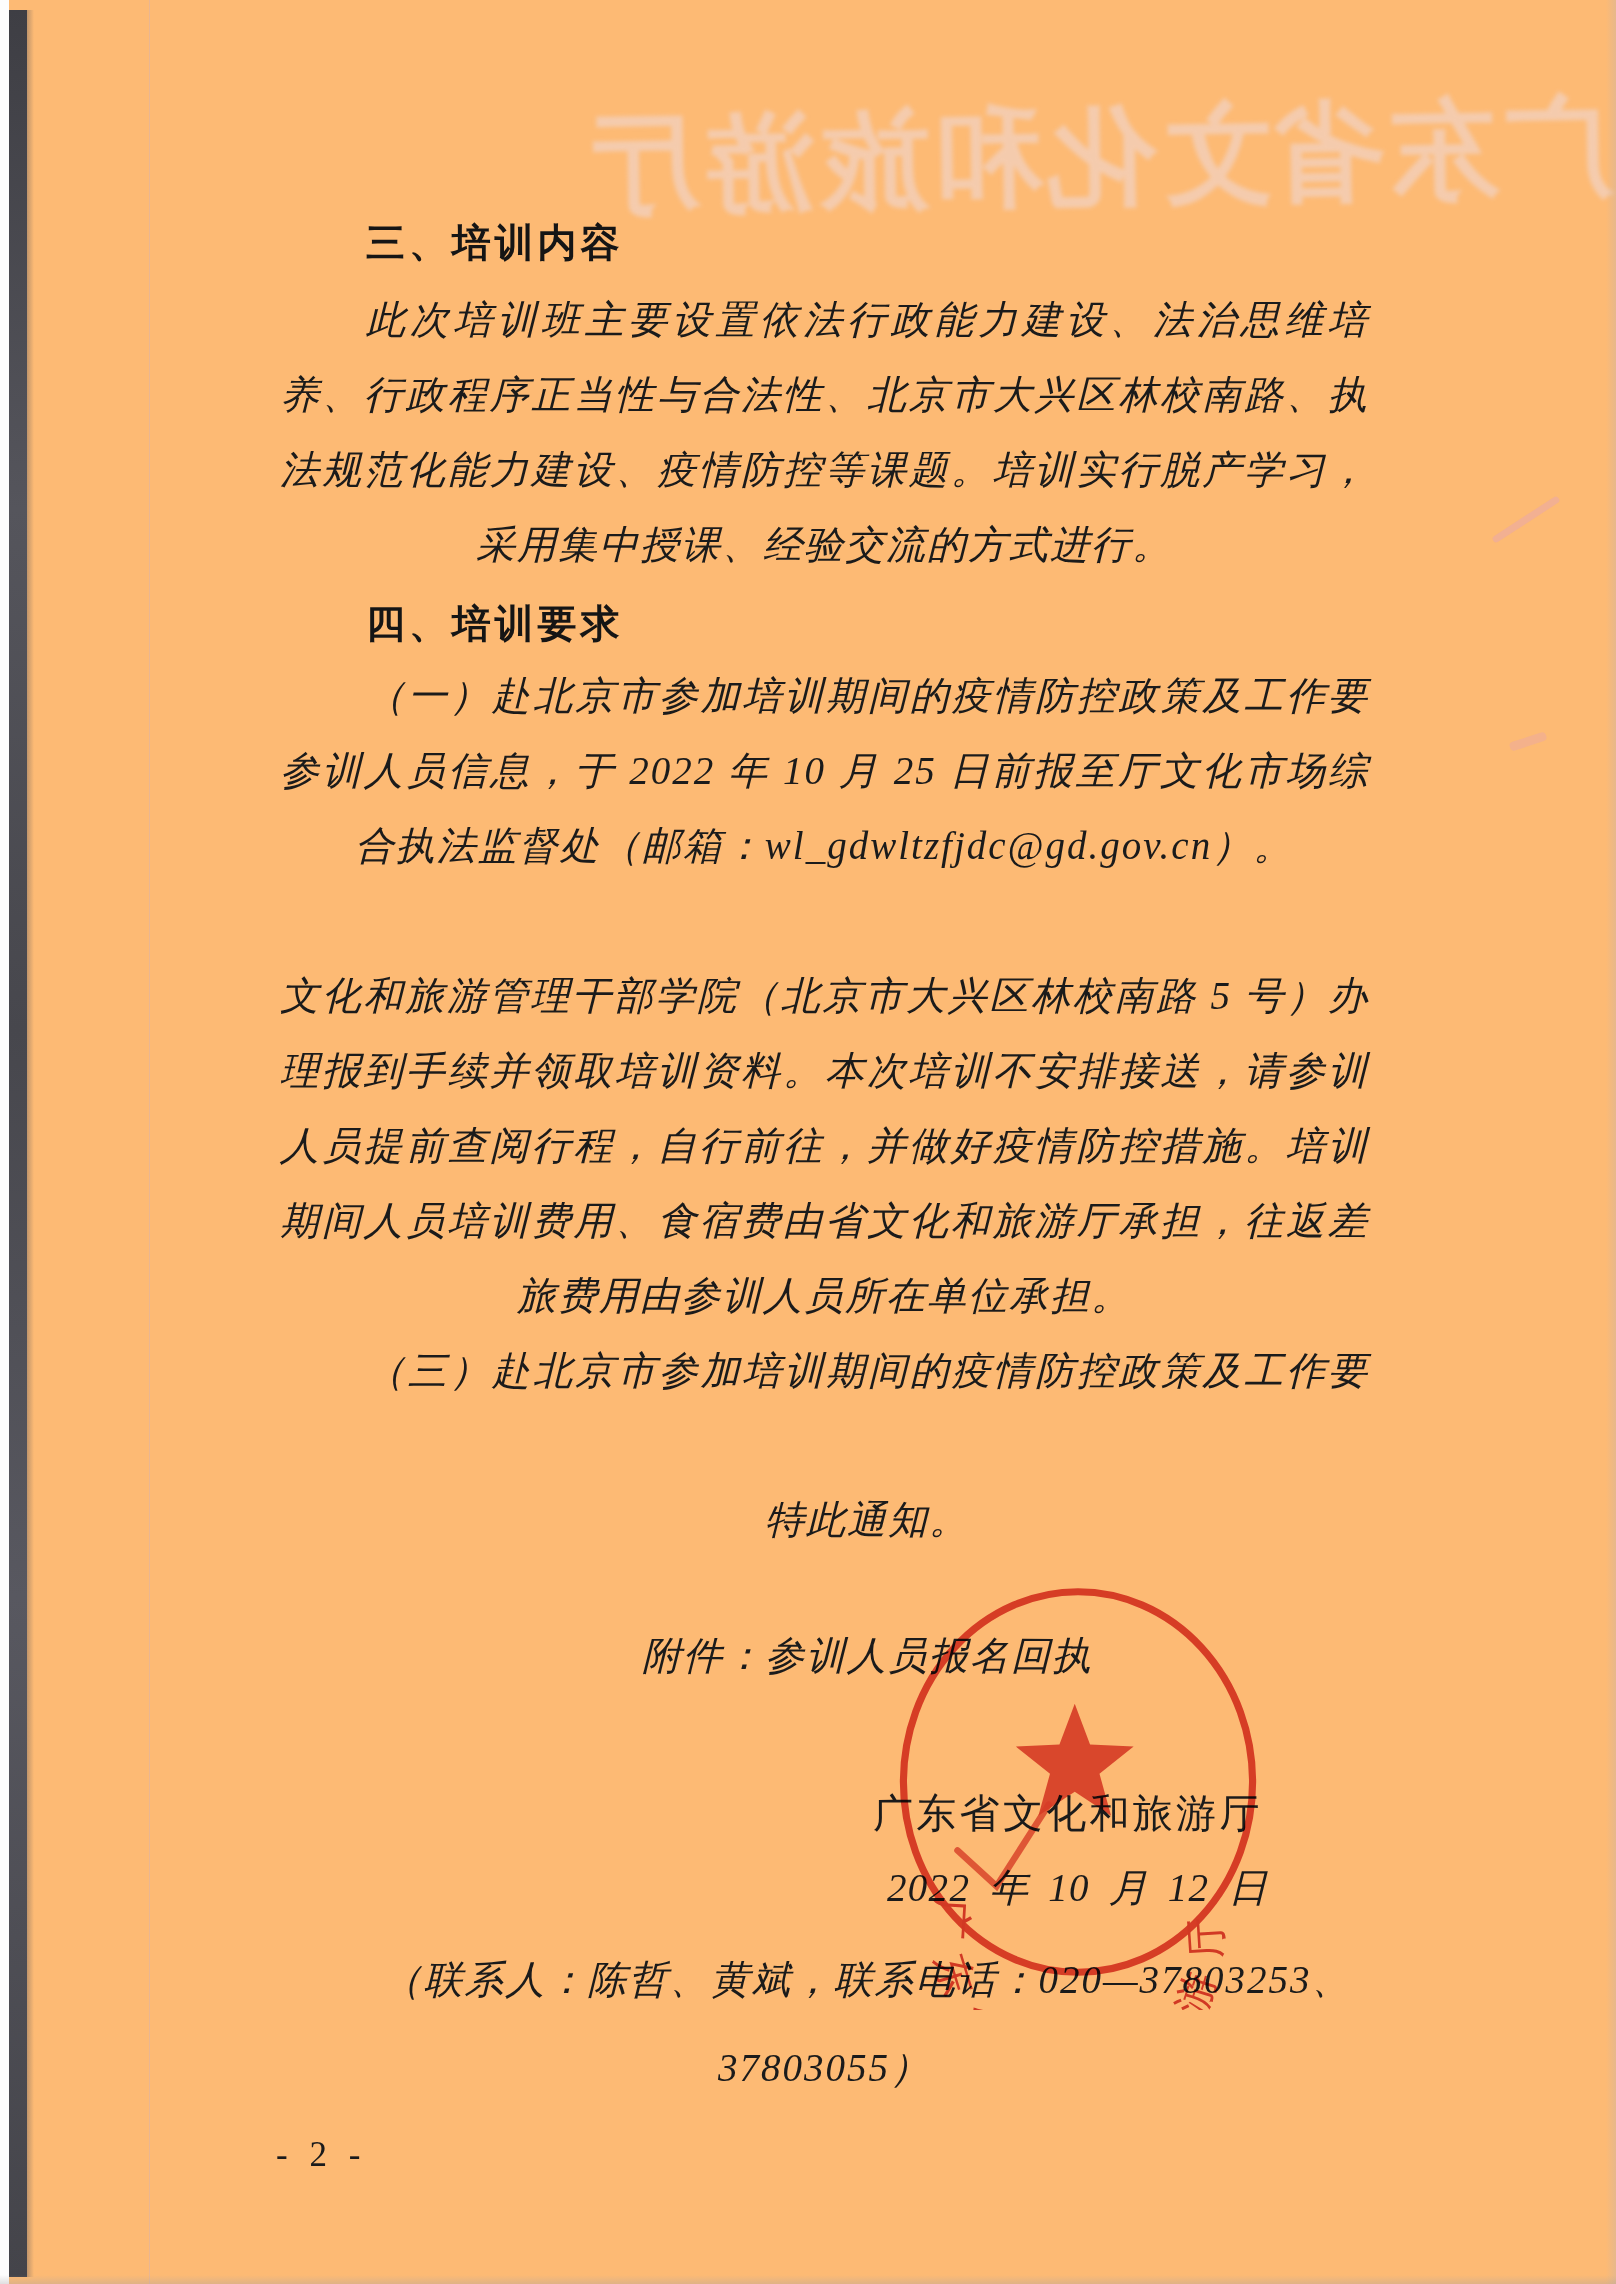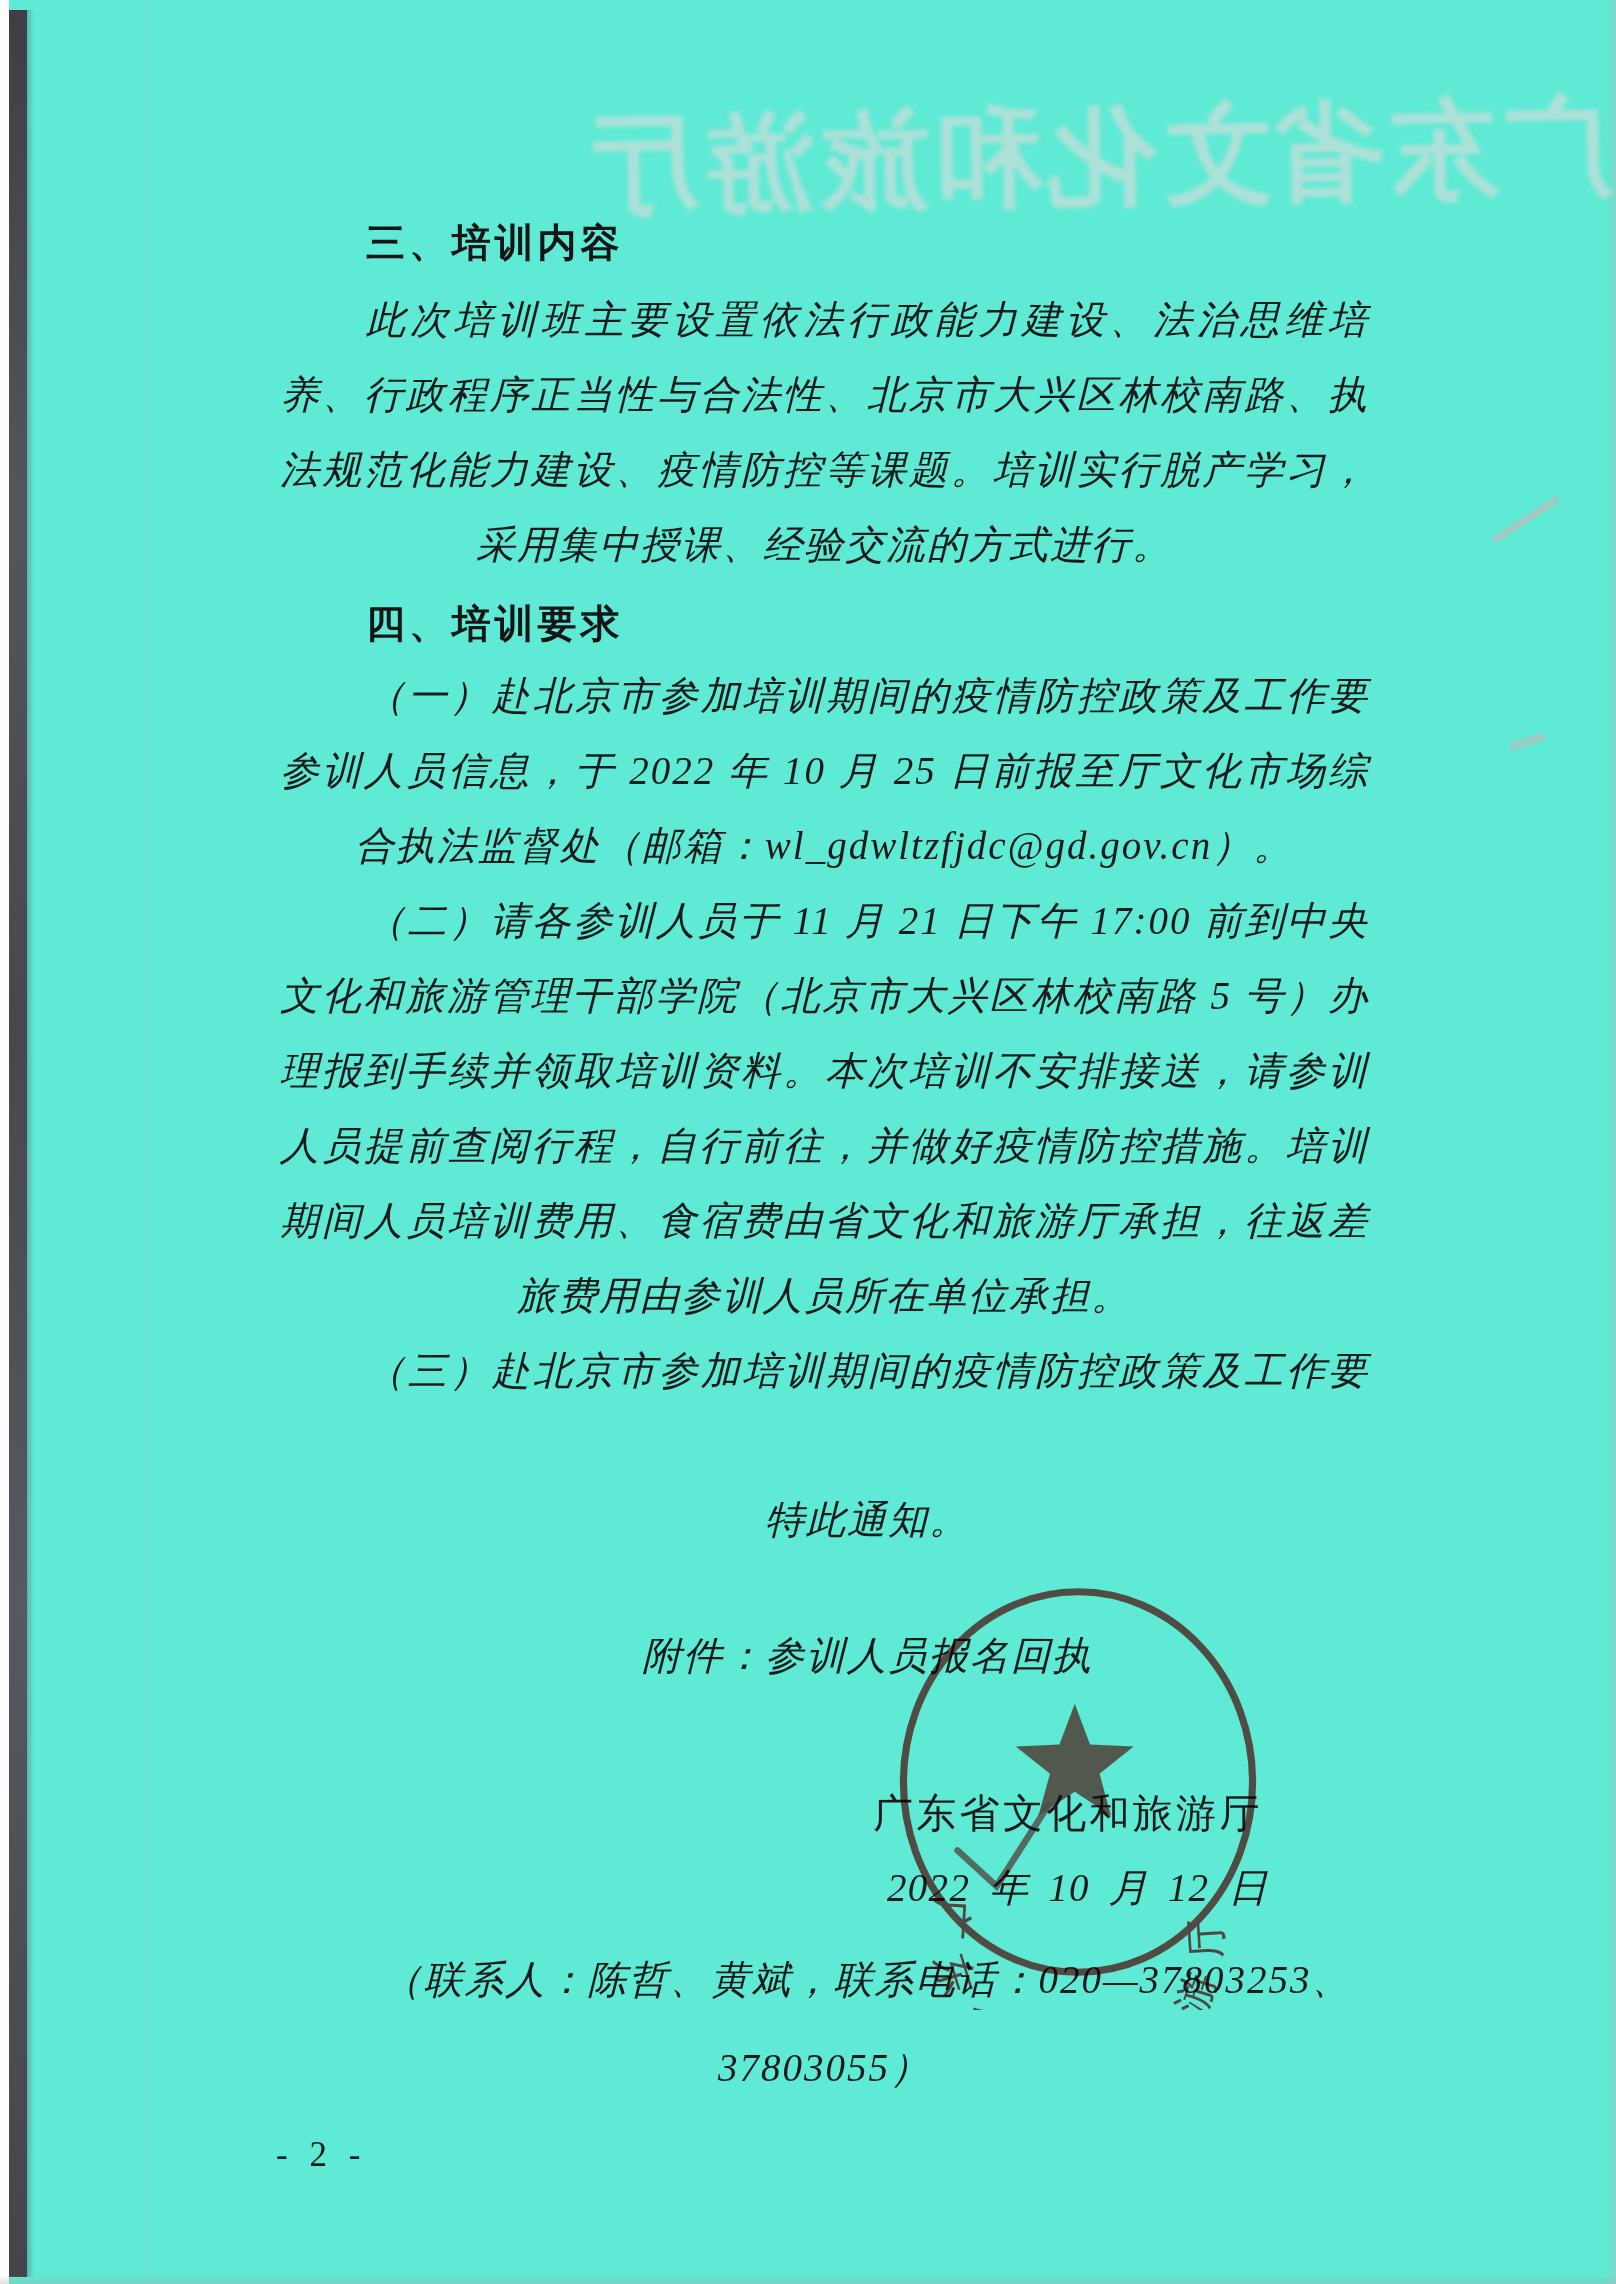--- a/index.html
+++ b/index.html
@@ -1,19 +1,19 @@
 <!DOCTYPE html>
 <html style="font-size:10.4px"><head>
 <meta charset="utf-8">
 <style>
   html,body{margin:0;padding:0;background:#ffffff;}
   .page{
     position:relative;
     width:1616px;height:2284px;
-    background:#5eead4;
+    background:#fdba74;
     overflow:hidden;
     font-family:"Liberation Serif","DejaVu Serif",serif;
     color:#1b1b1b;
   }
   
   .left-white{position:absolute;left:0;top:0;width:9px;height:100%;background:#fdfdfd;}
   .edge-strip{
     position:absolute;left:9px;top:10.4px;width:17.6px;height:2267px;
     background:linear-gradient(180deg,#3e3e44 0%,#55555c 22%,#47474d 45%,#585860 70%,#44444a 100%);
   }
@@ -83,21 +83,20 @@
   <div class="hd" style="top:216px">三、培训内容</div>
   <div class="ln j ind" style="top:296px">此次培训班主要设置依法行政能力建设、法治思维培</div>
   <div class="ln j" style="top:371px">养、行政程序正当性与合法性、北京市大兴区林校南路、执</div>
   <div class="ln j" style="top:446px">法规范化能力建设、疫情防控等课题。培训实行脱产学习，</div>
   <div class="ln e" style="top:521px">采用集中授课、经验交流的方式进行。</div>
 
   <div class="hd" style="top:597px">四、培训要求</div>
   <div class="ln j ind" style="top:672px">（一）赴北京市参加培训期间的疫情防控政策及工作要</div>
   <div class="ln j" style="top:747px">参训人员信息，于 2022 年 10 月 25 日前报至厅文化市场综</div>
   <div class="ln e" style="top:822px">合执法监督处（邮箱：wl_gdwltzfjdc@gd.gov.cn）。</div>
-  <div class="ln j ind" style="top:897px">（二）请各参训人员于 11 月 21 日下午 17:00 前到中央</div>
   <div class="ln j" style="top:972px">文化和旅游管理干部学院（北京市大兴区林校南路 5 号）办</div>
   <div class="ln j" style="top:1047px">理报到手续并领取培训资料。本次培训不安排接送，请参训</div>
   <div class="ln j" style="top:1122px">人员提前查阅行程，自行前往，并做好疫情防控措施。培训</div>
   <div class="ln j" style="top:1197px">期间人员培训费用、食宿费由省文化和旅游厅承担，往返差</div>
   <div class="ln e" style="top:1272px">旅费用由参训人员所在单位承担。</div>
   <div class="ln j ind" style="top:1347px">（三）赴北京市参加培训期间的疫情防控政策及工作要</div>
   <div class="ln e ind" style="top:1496px">特此通知。</div>
   <div class="ln e ind" style="top:1632px">附件：参训人员报名回执</div>
 
   <div class="sig">广东省文化和旅游厅</div>

